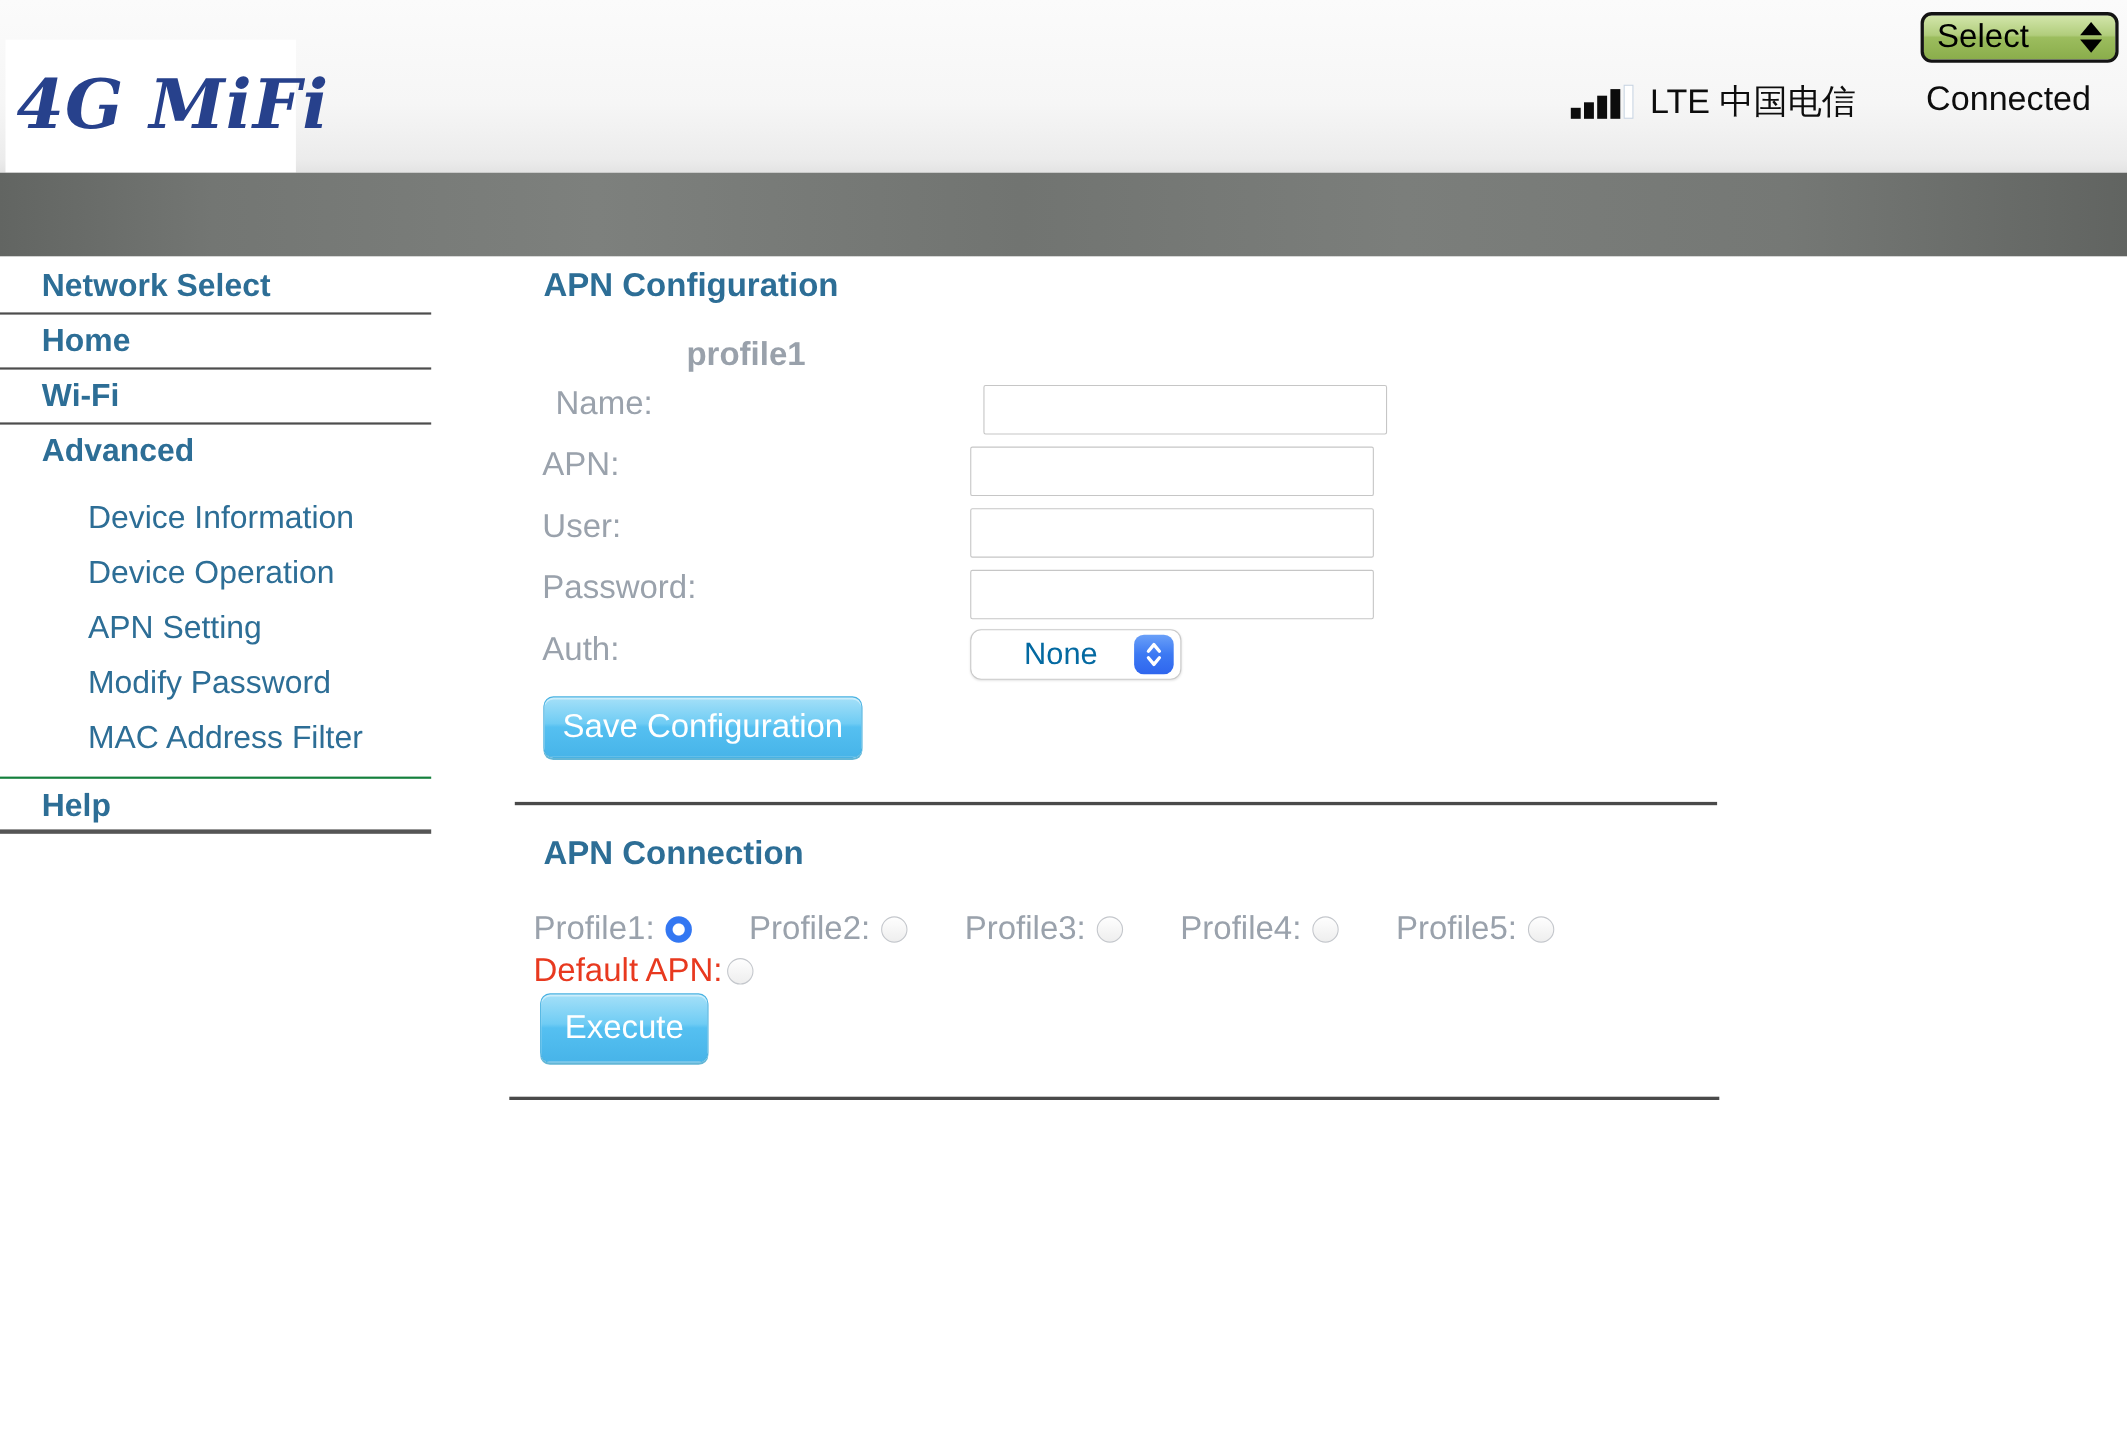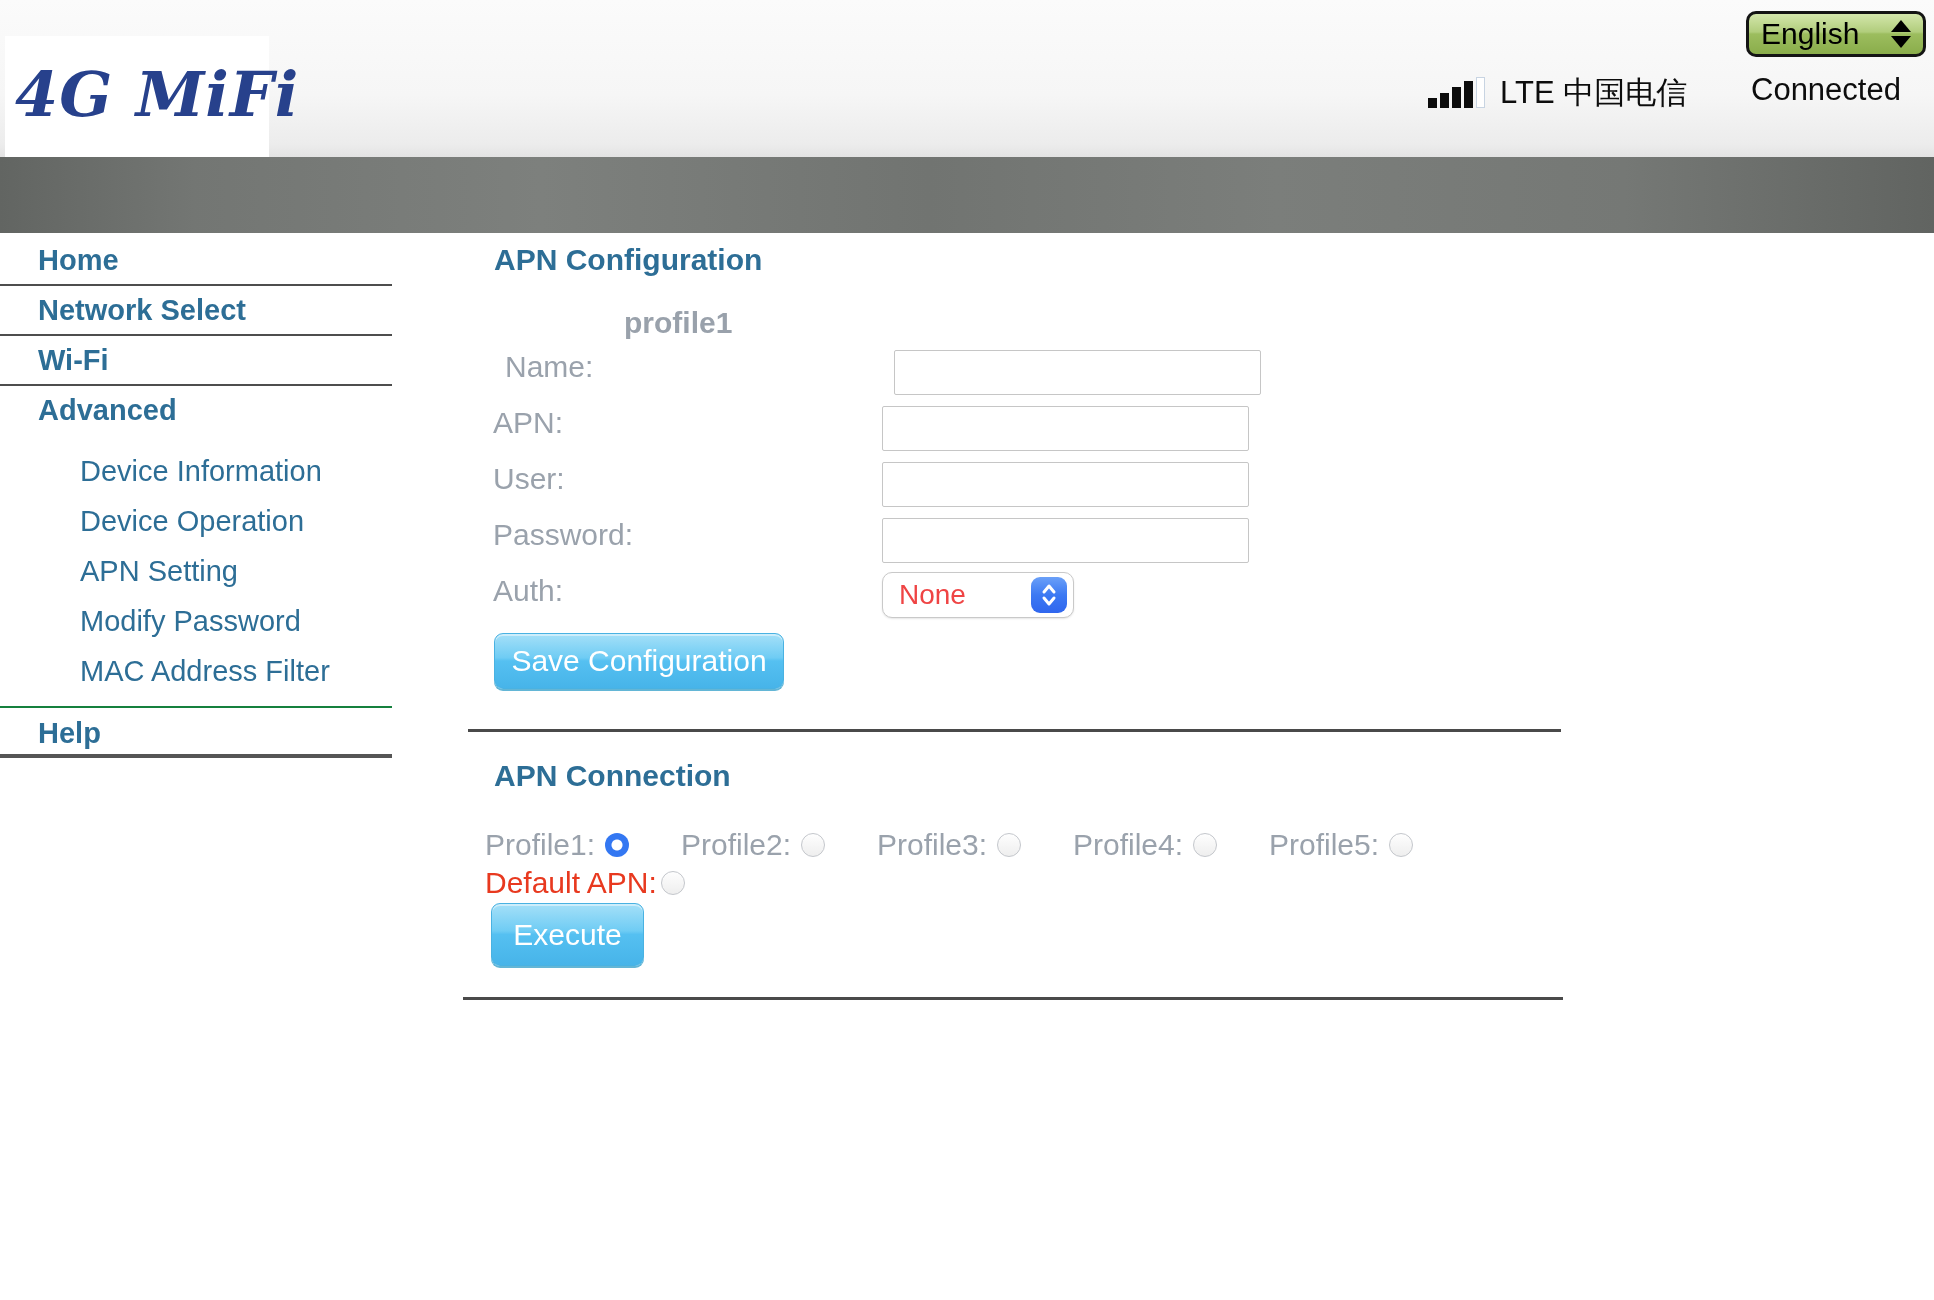--- a/index.html
+++ b/index.html
@@ -54,21 +54,21 @@
   .profile-name { position:absolute; left:156px; top:73px; font-size:30px; font-weight:bold; color:#99a1ab; }
 
   .f-label { position:absolute; left:25px; font-size:30px; color:#9aa2ac; white-space:nowrap; }
   .f-input { position:absolute; left:414px; width:367px; height:45px; background:#fff;
              border:1px solid #c6c6c6; border-radius:2px; font-size:26px; padding:0 10px; color:#333; }
   .row0 { top:117px;margin-left:12px; } .row1 { top:173px; } .row2 { top:229px; } .row3 { top:285px;text-align:center; } .row4 { top:341px; }
 
   .select-control { position:absolute; left:414px; top:339px; width:192px; height:46px; background:#fff;
                     border:1px solid #c9c9c9; border-radius:10px; box-shadow:0 1px 2px rgba(0,0,0,0.10);
                     display:flex; align-items:center; justify-content:space-between; padding:0 6px 0 16px; cursor:pointer; }
-  .select-control .val { font-size:28px; color:#ef4444; }
+  .select-control .val { font-size:28px; color:#0369a1;margin-left:32px; }
   .spinner { width:36px; height:36px; border-radius:9px;
              background:linear-gradient(to bottom,#6aa0f8 0%,#3c79f3 50%,#2f66ee 100%);
              display:flex; align-items:center; justify-content:center; }
 
   .btn { position:absolute; border:1px solid #49b2e2; border-radius:9px; color:#fff;
          background:linear-gradient(to bottom,#a5e0f8 0%,#6fccf4 44%,#55c0f1 50%,#47b4e9 100%);
          box-shadow:inset 0 2px 0 rgba(255,255,255,0.45), 0 2px 0 #63b6d6;
          font-size:30px; font-family:"Liberation Sans", sans-serif; cursor:pointer; }
   .btn-save { left:26px; top:400px; width:290px; height:56px; }
   .btn-exec { left:23px; top:670px; width:153px; height:63px; }
@@ -92,43 +92,43 @@
 <body>
 
 <div class="stage">
 
   <div class="header">
     <div class="logo-box">
       <div class="logo-text">4G MiFi</div>
     </div>
 
     <div class="lang-select">
-      <span class="lbl">English</span>
+      <span class="lbl">Select</span>
       <span class="sel-arrows">
         <i class="tri-up"></i>
           <i class="tri-down"></i>
       </span>
     </div>
 
     <span class="signal">
       <i class="b1"></i>
         <i class="b2"></i>
         <i class="b3"></i>
         <i class="b4"></i>
         <i class="b5"></i>
     </span>
     <span class="net-label">LTE 中国电信</span>
     <span class="conn-label">Connected</span>
   </div>
 
   <div class="nav-bar"></div>
 
   <div class="sidebar">
+    <div class="side-item">Network Select</div>
     <div class="side-item">Home</div>
-    <div class="side-item">Network Select</div>
     <div class="side-item">Wi-Fi</div>
     <div class="side-item no-border">Advanced</div>
     <div class="side-sub-list">
       <div class="side-sub">Device Information</div>
       <div class="side-sub">Device Operation</div>
       <div class="side-sub">APN Setting</div>
       <div class="side-sub">Modify Password</div>
       <div class="side-sub">MAC Address Filter</div>
     </div>
     <div class="side-help">Help</div>

